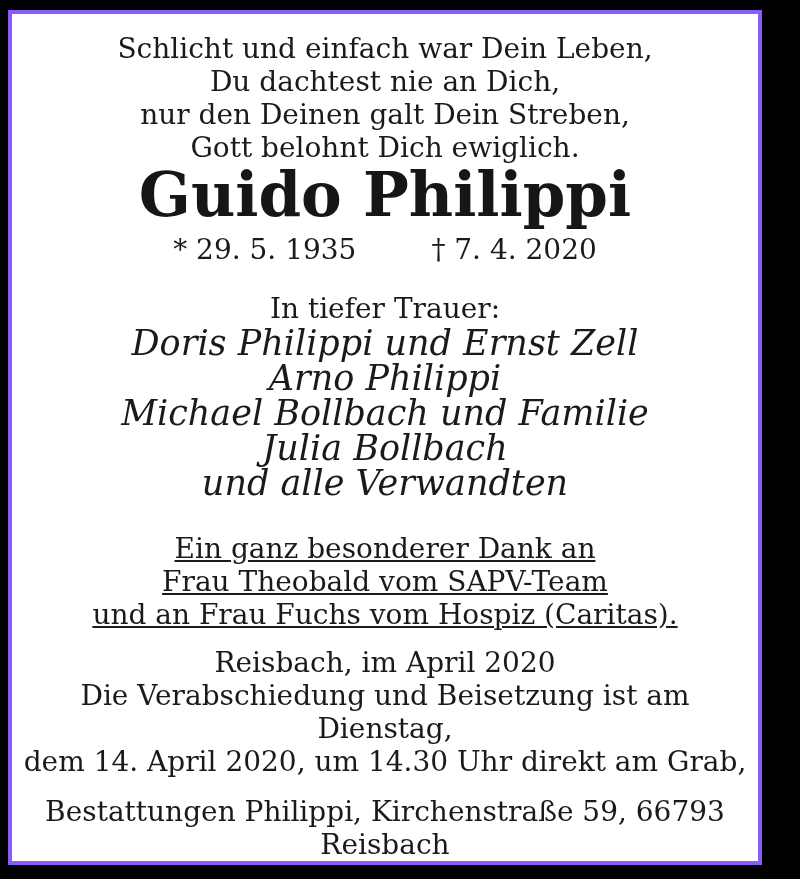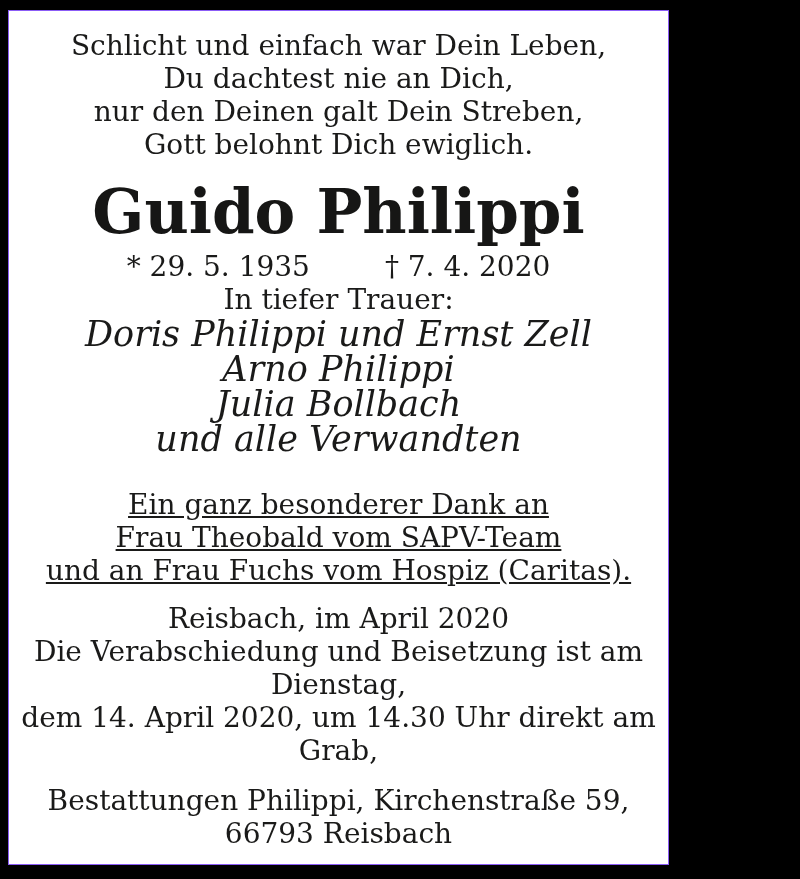--- a/index.html
+++ b/index.html
@@ -10,49 +10,50 @@
     width: 800px;
     height: 879px;
     background: #000000;
     overflow: hidden;
     font-family: "DejaVu Serif", "Liberation Serif", serif;
   }
   .page {
     position: absolute;
     left: 8px;
     top: 10px;
-    width: 661px;
+    width: 754px;
     height: 855px;
     background: #ffffff;
-    border: 1px solid #8b5cf6;
+    border: 4px solid #8b5cf6;
     box-sizing: border-box;
     color: #1a1a19;
     text-align: center;
   }
   .verse {
     margin-top: 18px;
     font-size: 28px;
     line-height: 33px;
   }
   .name {
-    margin-top: 20px;
+    margin-top: 0;
     font-size: 61px;
     line-height: 62px;
     font-weight: bold;
     color: #161615;
   }
   .dates {
     margin-top: 7px;
     font-size: 28px;
     line-height: 33px;
     display: flex;
     justify-content: center;
     gap: 75px;
   }
   .mourning-intro {
+    margin-top: 26px;
     font-size: 28px;
     line-height: 34px;
   }
   .mourners {
     font-size: 35px;
     line-height: 35px;
     font-style: italic;
   }
   .thanks {
     margin-top: 31px;
@@ -93,20 +94,21 @@
   <div class="dates">
     <span>* 29. 5. 1935</span>
     <span>† 7. 4. 2020</span>
   </div>
 
   <div class="mourning-intro">In tiefer Trauer:</div>
 
   <div class="mourners">
     <div>Doris Philippi und Ernst Zell</div>
     <div>Arno Philippi</div>
+    <div>Michael Bollbach und Familie</div>
     <div>Julia Bollbach</div>
     <div>und alle Verwandten</div>
   </div>
 
   <div class="thanks">
     <div>Ein ganz besonderer Dank an</div>
     <div>Frau Theobald vom SAPV-Team</div>
     <div>und an Frau Fuchs vom Hospiz (Caritas).</div>
   </div>
 

